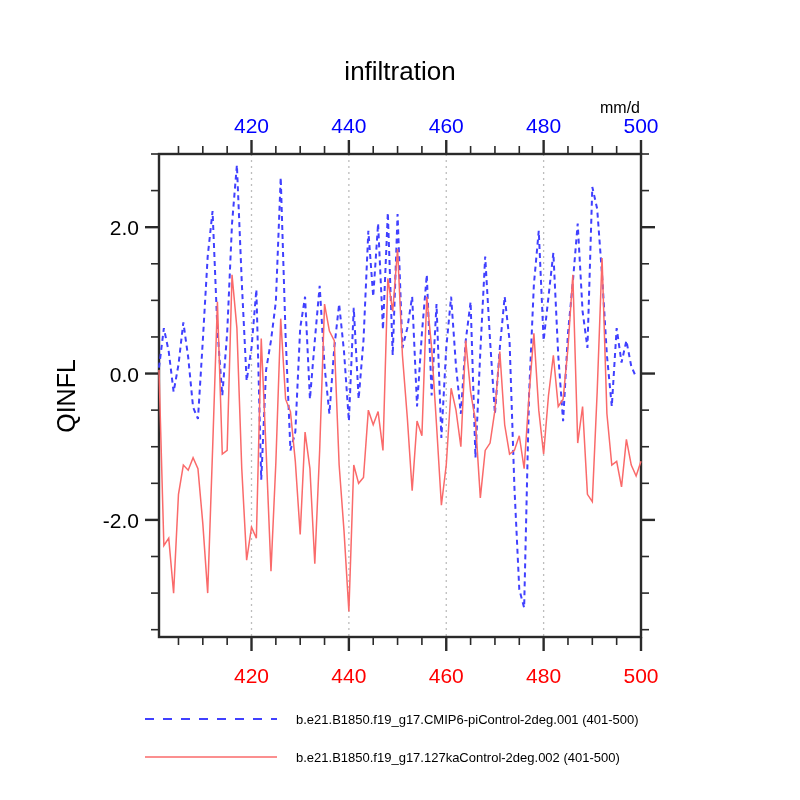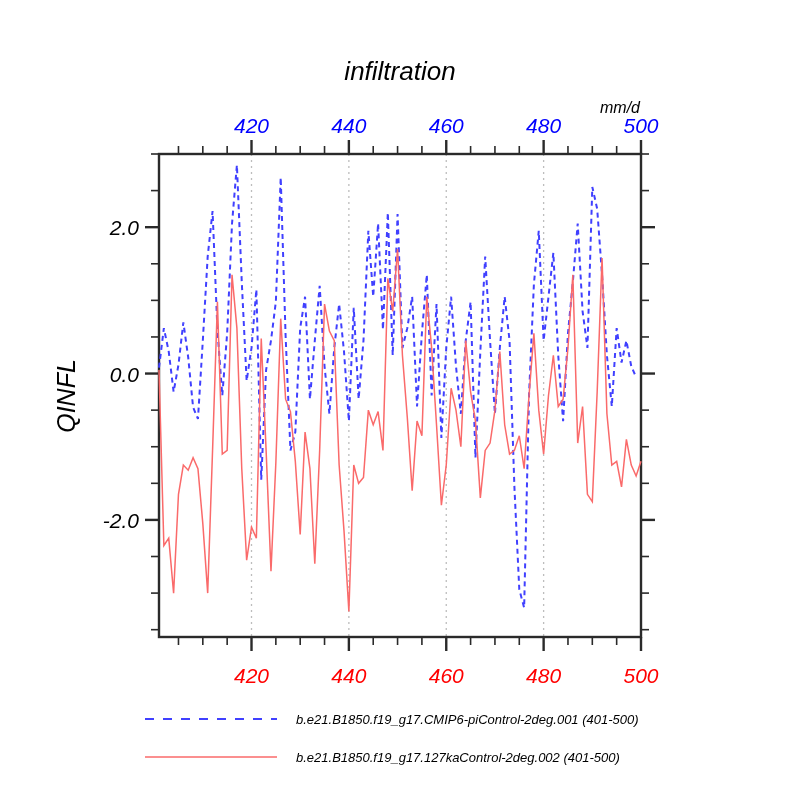--- a/index.html
+++ b/index.html
@@ -12,21 +12,20 @@
     height: 800px;
     font-family: "Liberation Sans", sans-serif;
     position: relative;
     overflow: hidden;
   }
   #plot-root {
     position: absolute;
     left: 0; top: 0;
     width: 800px;
     height: 616px;
-    font-style: italic;
   }
   svg { display: block; }
   .plot-title {
     font-size: 26px;
     fill: #000000;
     text-anchor: middle;
     font-family: "Liberation Sans", sans-serif;
   }
   .axis-label-y {
     font-size: 25px;

